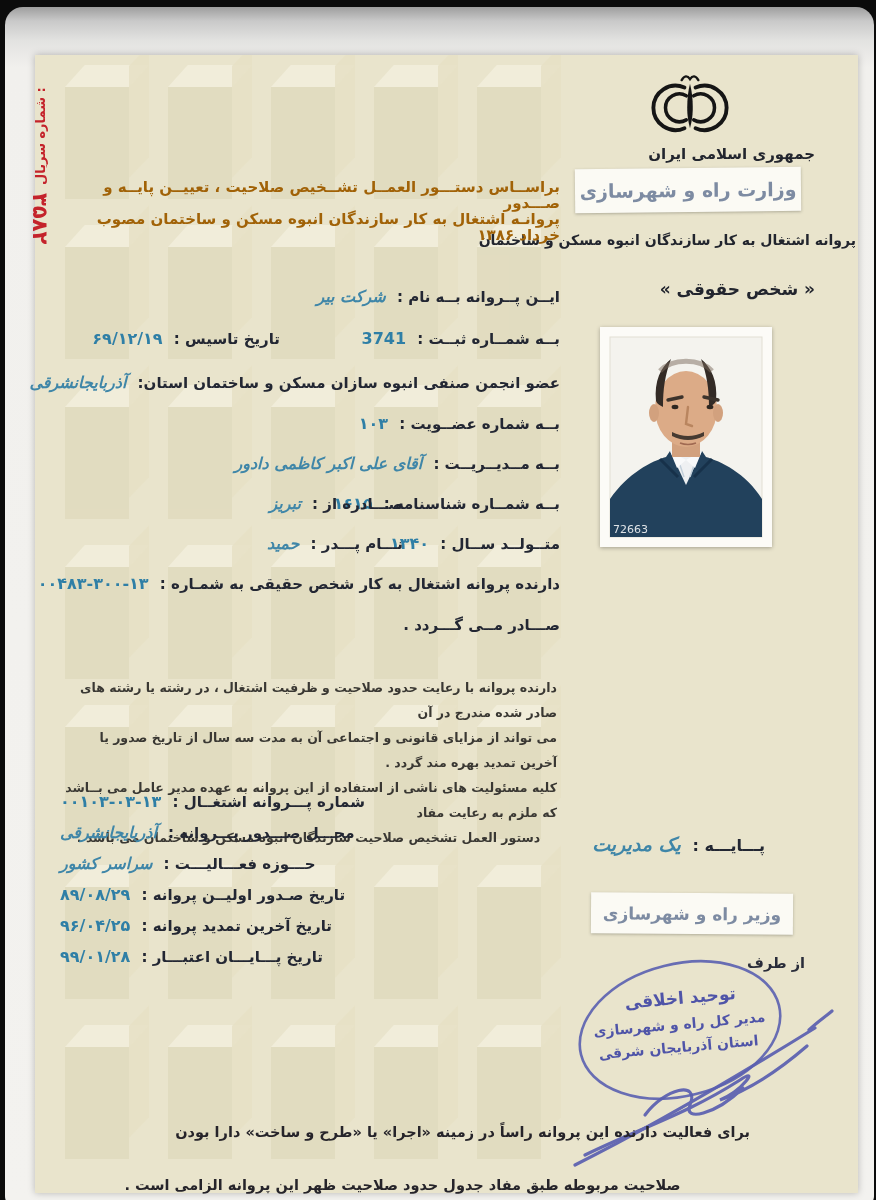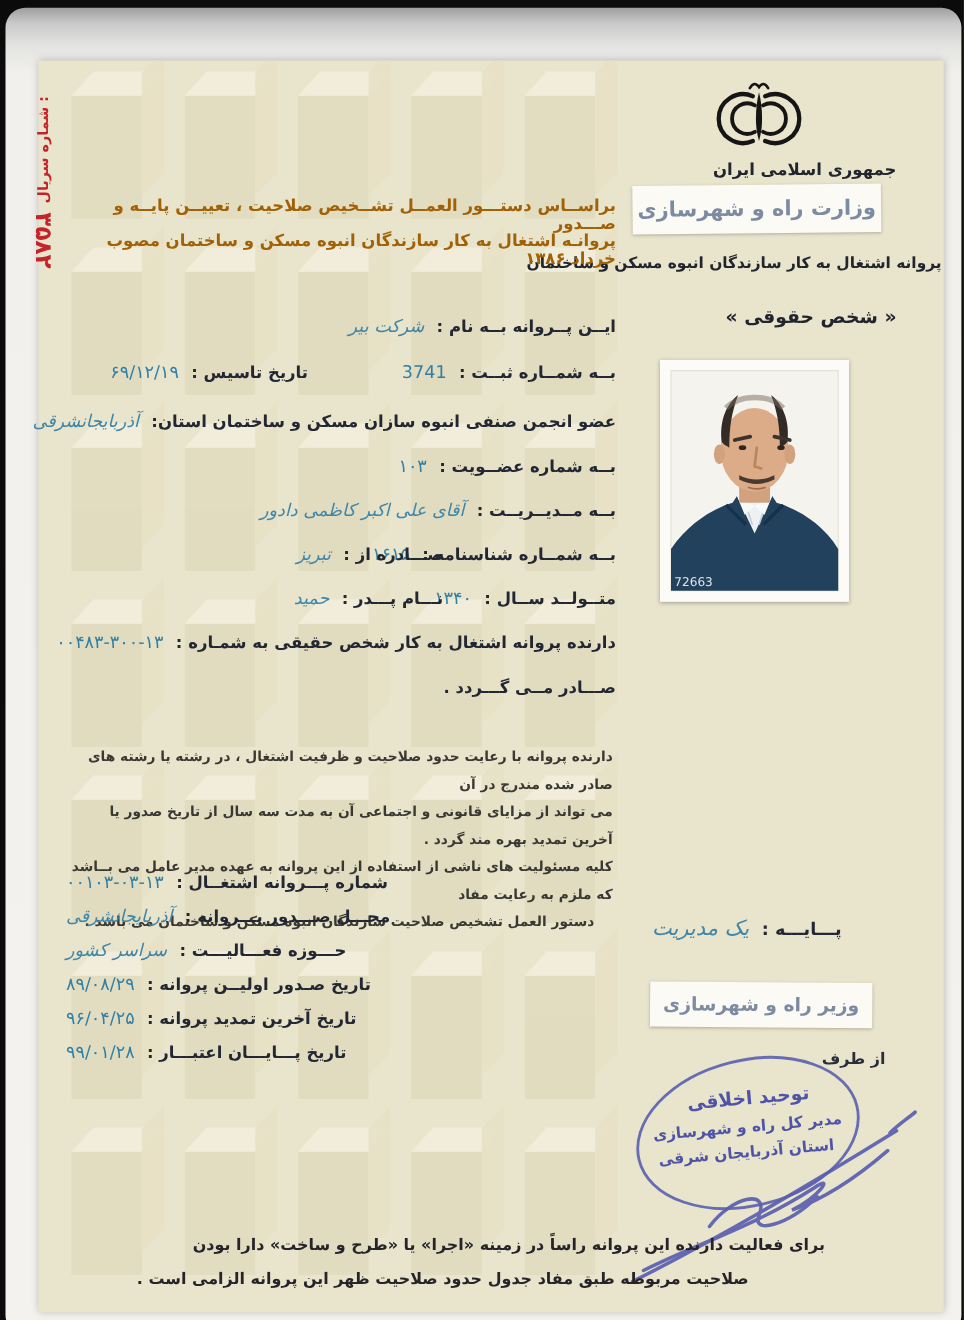--- a/index.html
+++ b/index.html
@@ -31,40 +31,40 @@
   .sticker.minister{left:556px;top:838px;width:202px;height:41px;font-size:17px;transform:rotate(.4deg);}
   .permit-title{position:absolute;left:465px;top:177px;width:356px;text-align:center;white-space:nowrap;
                 font-size:14px;font-weight:bold;color:#22252e;direction:rtl;}
   .person-type{position:absolute;left:530px;top:224px;width:250px;text-align:right;font-size:17px;font-weight:bold;color:#22252e;direction:rtl;}
   .photo{position:absolute;left:565px;top:272px;width:172px;height:220px;box-shadow:0 1px 4px rgba(0,0,0,.3);}
   
   .intro{position:absolute;left:20px;top:124px;width:505px;direction:rtl;text-align:right;
          font-size:15px;font-weight:bold;color:#a16207;line-height:16px;}
   .row{position:absolute;left:20px;width:505px;height:28px;direction:rtl;text-align:right;
        font-size:15px;font-weight:bold;color:#232733;white-space:nowrap;}
-  .val{color:#2f7fa6;font-weight:normal;font-size:16px;margin-right:6px;}
+  .val{color:#2f7fa6;font-weight:bold;font-size:16px;margin-right:6px;}
   .hand{font-style:italic;color:#3f86a8;}
   .p2{position:absolute;top:0;direction:rtl;}
   .p2.r1{right:280px;} .p2.r2{right:157px;}
   .notice{position:absolute;left:25px;top:620px;width:497px;direction:rtl;
           font-size:12.5px;font-weight:bold;color:#3a3833;line-height:25px;text-align:right;}
   .notice .c{text-align:center;}
   .details{position:absolute;left:25px;top:737px;width:507px;direction:rtl;text-align:left;
            font-size:15px;font-weight:bold;color:#232733;}
   .drow{height:31px;white-space:nowrap;}
   
   .grade{position:absolute;left:450px;top:778px;width:280px;direction:rtl;text-align:right;
          font-size:16px;font-weight:bold;color:#232733;}
   .grade .val{font-size:19px;}
   .behalf{position:absolute;left:690px;top:900px;width:80px;text-align:right;direction:rtl;
           font-size:14.5px;font-weight:bold;color:#2a2d3a;}
   .stampbox{position:absolute;left:480px;top:875px;width:330px;height:270px;pointer-events:none;}
   .footer{position:absolute;left:20px;top:1062px;width:695px;direction:rtl;text-align:right;
           font-size:14.5px;font-weight:bold;color:#26242a;line-height:31px;}
-  .footer .c{text-align:center;}
+  .footer .c{text-align:center;margin-top:22px;}
 </style>
 </head>
 <body>
 
 <div class="scene">
   <div class="pouch"></div>
   <div class="card">
 
     <div class="towers" id="towers">
         <div class="tower" style="left: 14px; top: 32px;"></div>

